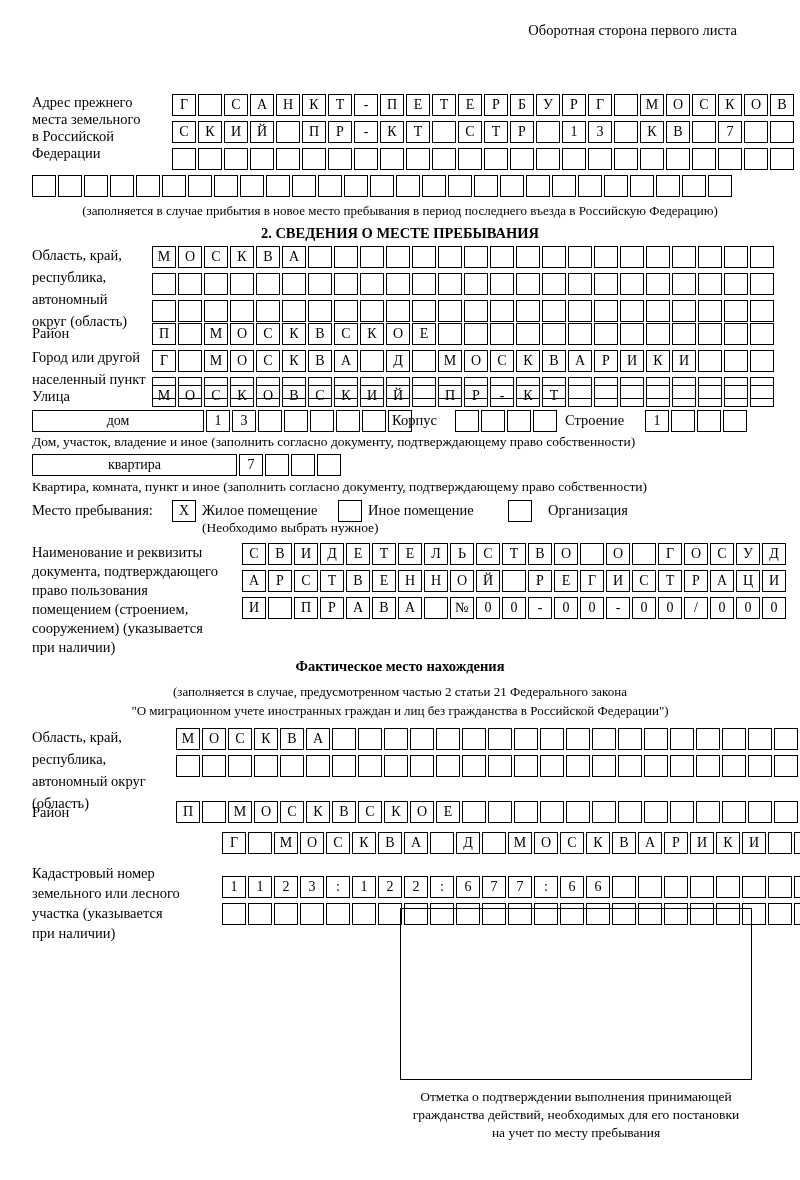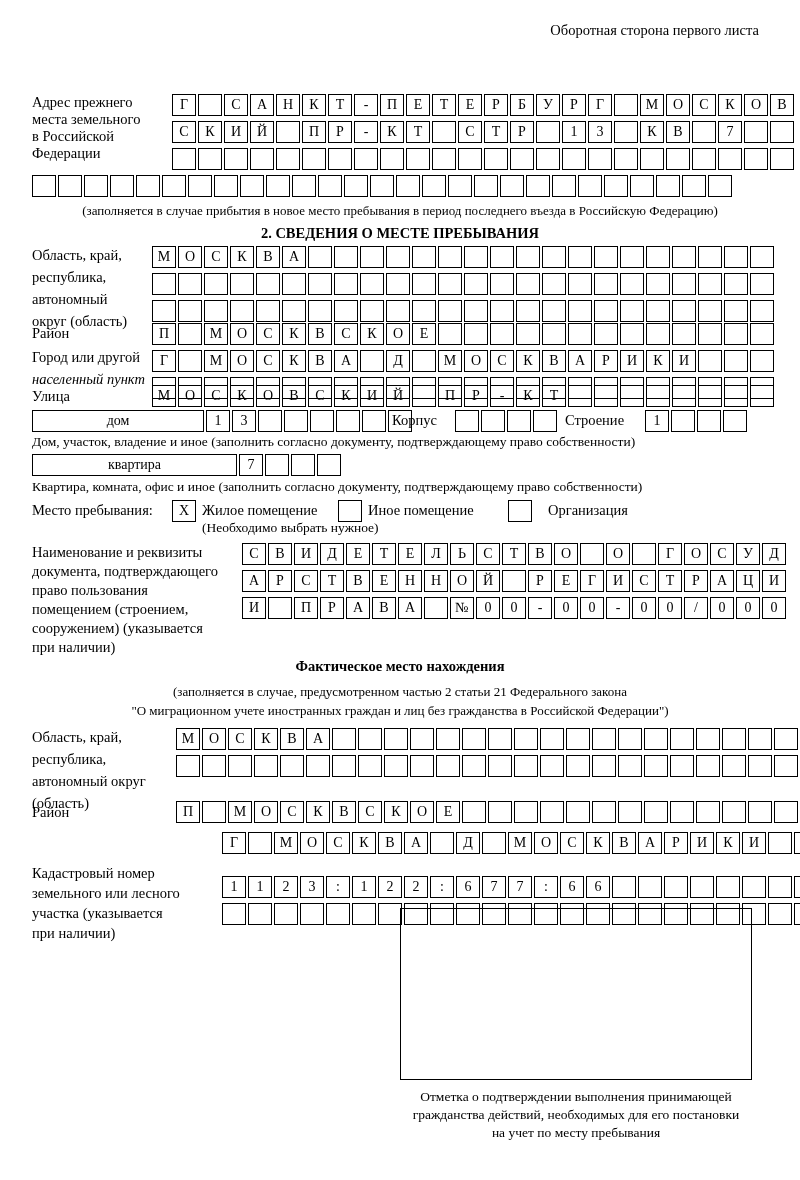--- a/index.html
+++ b/index.html
@@ -7,21 +7,21 @@
     width:800px;height:1180px;
     background:#ffffff;
     font-family:"Liberation Serif", serif;
     color:#000;
     position:relative;
     overflow:hidden;
   }
   .page{position:relative;width:800px;height:1180px;}
 
   .hdr-right{
-    position:absolute;right:41px;top:22px;
+    position:absolute;right:63px;top:22px;
     font-size:14.5px;
   }
   .lbl{font-size:14.5px;line-height:17px;}
 
   
   .cells{display:flex;}
   .cell{
     width:24px;height:22px;
     border:1px solid #000;
     margin-right:-1px;
@@ -289,21 +289,21 @@
       <div class="cell"></div>
       <div class="cell"></div>
       <div class="cell"></div>
       <div class="cell"></div>
       <div class="cell"></div>
       <div class="cell"></div>
     </div>
 
   <div class="abs" style="left:32px;top:317px;width:140px;">
     <div class="lbl">Город или другой</div>
-    <div class="lbl" style="margin-top:5px;font-style:italic;">населенный пункт</div>
+    <div class="lbl" style="margin-top:5px;">населенный пункт</div>
   </div>
   <div class="abs cells g" id="s2-city-0" style="left:152px;top:318px;">
       <div class="cell">Г</div>
       <div class="cell"></div>
       <div class="cell">М</div>
       <div class="cell">О</div>
       <div class="cell">С</div>
       <div class="cell">К</div>
       <div class="cell">В</div>
       <div class="cell">А</div>
@@ -382,21 +382,21 @@
   <div class="abs note-left" style="left:32px;top:402px;">Дом, участок, владение и иное (заполнить согласно документу, подтверждающему право собственности)</div>
 
   <div class="abs boxline" style="left:32px;top:422px;width:205px;">квартира</div>
   <div class="abs cells g" id="s2-flat" style="left:239px;top:422px;">
       <div class="cell">7</div>
       <div class="cell"></div>
       <div class="cell"></div>
       <div class="cell"></div>
     </div>
 
-  <div class="abs note-left" style="left:32px;top:447px;">Квартира, комната, офис и иное (заполнить согласно документу, подтверждающему право собственности)</div>
+  <div class="abs note-left" style="left:32px;top:447px;">Квартира, комната, пункт и иное (заполнить согласно документу, подтверждающему право собственности)</div>
 
   <div class="abs lbl" style="left:32px;top:470px;">Место пребывания:</div>
   <div class="abs cell" style="left:172px;top:468px;">X</div>
   <div class="abs lbl" style="left:202px;top:470px;">Жилое помещение</div>
   <div class="abs cell" style="left:338px;top:468px;"></div>
   <div class="abs lbl" style="left:368px;top:470px;">Иное помещение</div>
   <div class="abs cell" style="left:508px;top:468px;"></div>
   <div class="abs lbl" style="left:548px;top:470px;">Организация</div>
   <div class="abs" style="left:202px;top:488px;font-size:13.5px;">(Необходимо выбрать нужное)</div>
 

